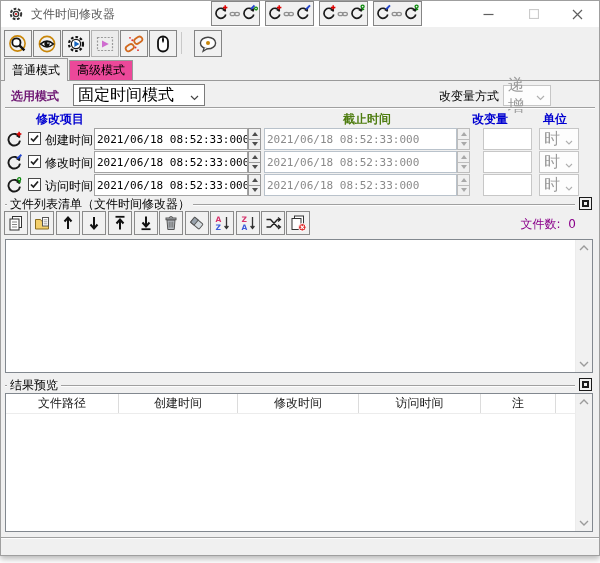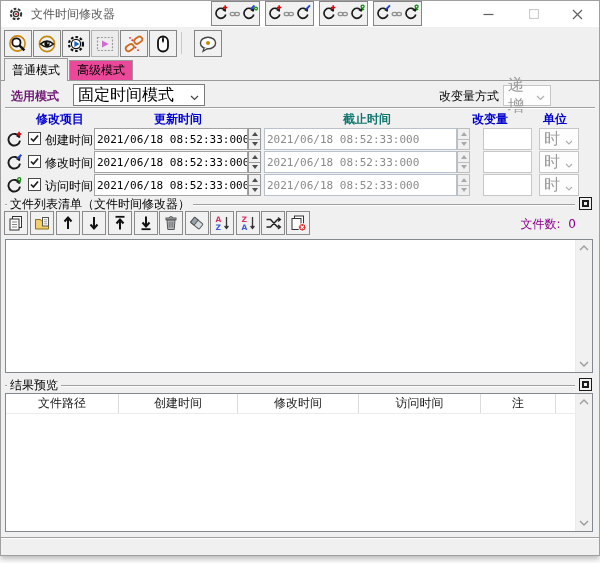--- a/index.html
+++ b/index.html
@@ -224,22 +224,21 @@
     <span class="chev">
       <svg width="9" height="6" viewBox="0 0 9 6">
             <path d="M1 1 L4.5 4.5 L8 1" fill="none" stroke="#b0b0b0" stroke-width="1.2"></path>
           </svg>
     </span>
   </div>
 
   <div class="etch" style="left:4px;top:106px;width:590px;"></div>
 
   <div class="hdr" style="left:20px;top:110px;width:78px;color:#0000d0;">修改项目</div>
-  <div class="hdr" style="left:93px;top:110px;width:168px;color:#0000d0;">更新时间</div>
-  <div class="hdr" style="left:263px;top:110px;width:206px;color:#0f766e;">截止时间</div>
+  <div class="hdr" style="left:263px;top:110px;width:206px;color:#4d7c0f;">截止时间</div>
   <div class="hdr" style="left:463px;top:110px;width:52px;color:#0000d0;">改变量</div>
   <div class="hdr" style="left:530px;top:110px;width:48px;color:#0000d0;">单位</div>
 
   <div class="abs" style="left:0;top:127px;width:598px;height:22px;">
     <span class="abs" style="left:5px;top:3px;">
       <svg width="16" height="16" viewBox="0 0 16 16">
         <path d="M13.6 6.4 A5.8 5.8 0 1 0 14 9.6" fill="none" stroke="#1a1a1a" stroke-width="1.9"></path>
         <path d="M14.6 2.6 L13.8 7 L10.2 5.3 Z" fill="#1a1a1a"></path>
         <path d="M10.8 3 h4.6 M13.1 0.7 v4.6" stroke="#e00000" stroke-width="1.6" fill="none"></path>
       </svg>

